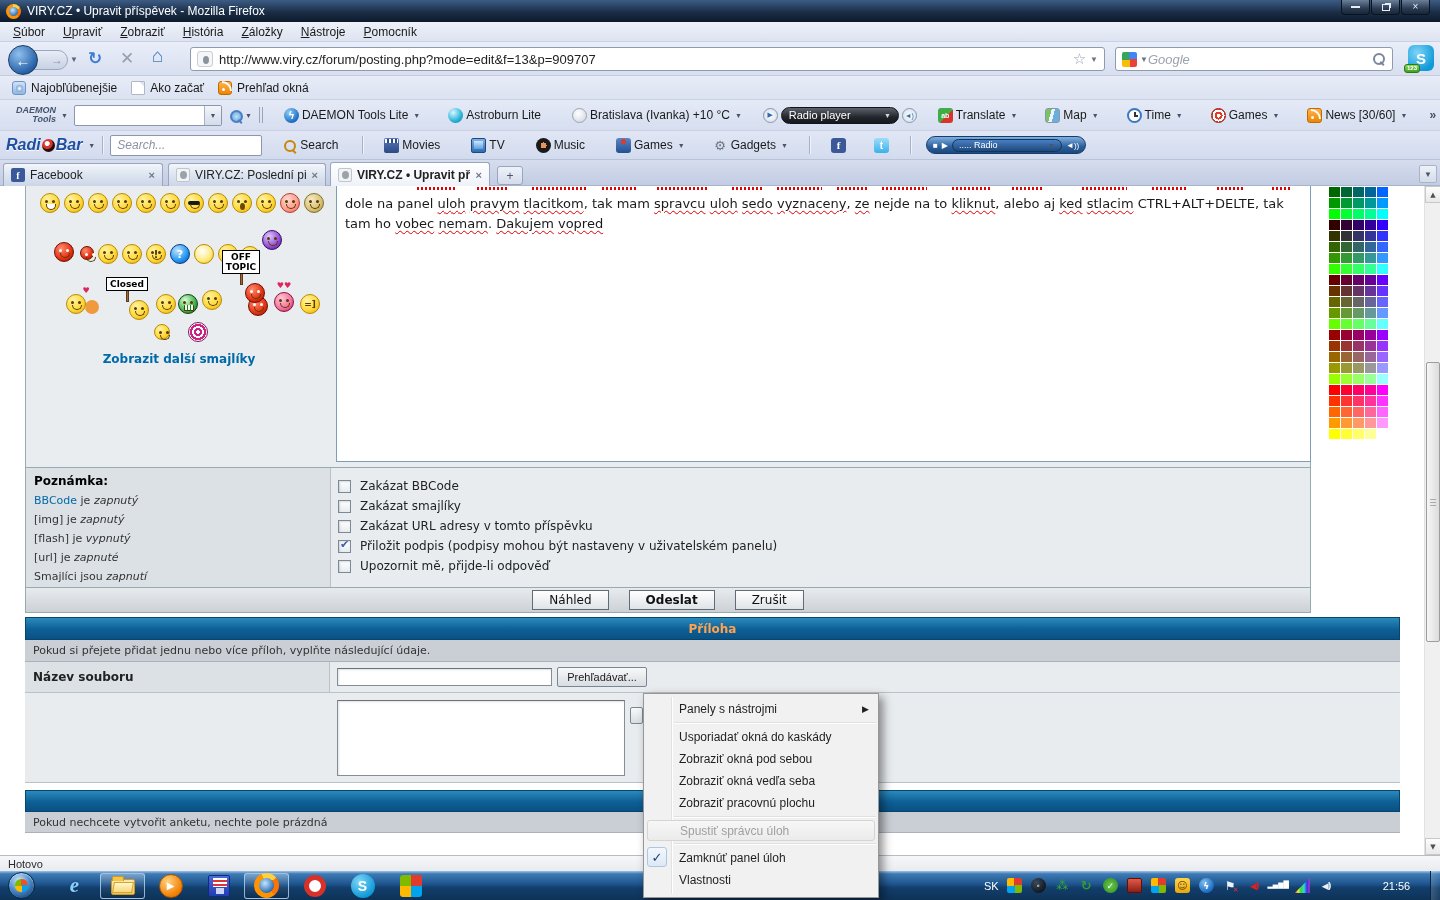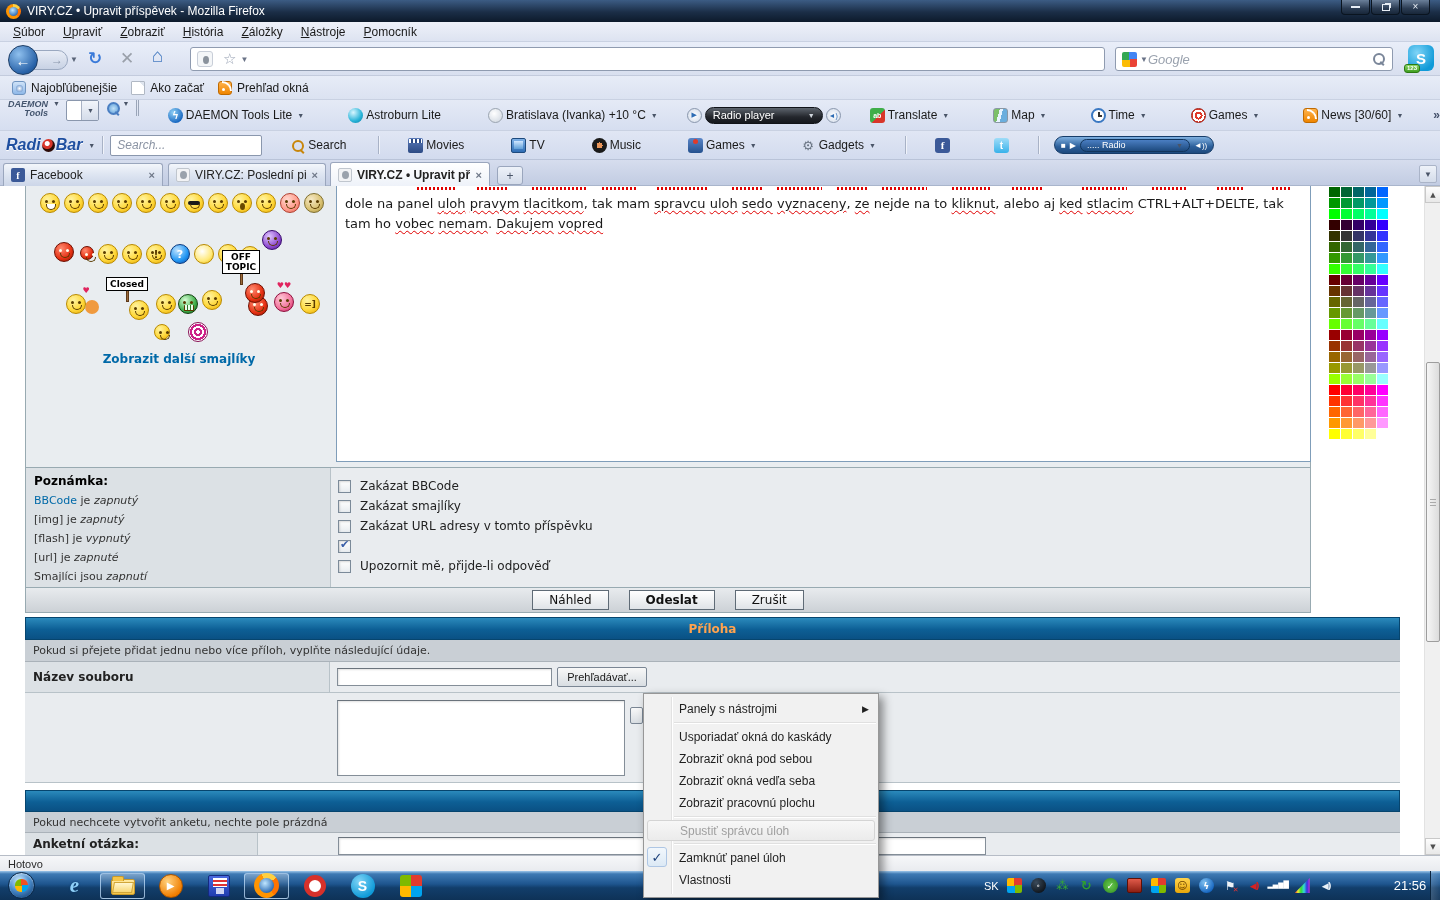--- a/index.html
+++ b/index.html
@@ -48,27 +48,27 @@
 .bic{width:14px;height:14px;display:inline-block;position:relative;border-radius:3px}
 .i-most-visited{background:linear-gradient(#cfe2f8,#8fb8e8);border:1px solid #6f94c0}
 .i-most-visited::after{content:"";position:absolute;left:3px;top:3px;width:7px;height:7px;border-radius:50%;background:radial-gradient(#fff,#4a7ec2)}
 .i-page{background:#fff;border:1px solid #b0b8c4;border-radius:1px}
 .i-page::after{content:"";position:absolute;right:0;top:0;width:4px;height:4px;background:linear-gradient(225deg,#dfe5ee 50%,#fff 50%)}
 .i-rss{background:linear-gradient(#ffb34d,#ef8500);border:1px solid #c06a00}
 .i-rss::before{content:"";position:absolute;left:3px;bottom:3px;width:3px;height:3px;border-radius:50%;background:#fff}
 .i-rss::after{content:"";position:absolute;left:3px;bottom:3px;width:8px;height:8px;border-top:2px solid #fff;border-right:2px solid #fff;border-radius:0 100% 0 0}
 
 
-#daemonbar{height:31px;background:linear-gradient(#e5eaf6,#d6def0);display:flex;padding-left:8px;font-size:12px;color:#1a1a1a;border-bottom:1px solid #c9d1e2}
+#daemonbar{height:31px;background:linear-gradient(#e5eaf6,#d6def0);display:flex;align-items:center;padding-left:16px;font-size:12px;color:#1a1a1a;border-bottom:1px solid #c9d1e2}
 .dt-logo{font:italic bold 9px "Liberation Sans",sans-serif;color:#44556e;line-height:9px;text-align:right;margin-right:3px}
 .fieldbox{background:#fff;border:1px solid #8a97ad;border-radius:2px;height:21px;display:flex;align-items:center}
 .combo{width:148px;margin:0 6px;justify-content:flex-end}
 .combo .cbtn{width:17px;height:100%;border-left:1px solid #a8b2c4;background:linear-gradient(#f2f5fa,#d4dcea);display:flex;align-items:center;justify-content:center;font-size:7px;color:#4a5568}
 .splitter{width:4px;height:16px;border-left:1px solid #9aa5b8;border-right:1px solid #9aa5b8;margin:0 7px}
-.titem{display:flex;align-items:center;margin:0 22px;white-space:nowrap}
+.titem{display:flex;align-items:center;margin:0 14px;white-space:nowrap}
 .titem .lbl{margin:0 3px}
 .caret{font-size:7px;color:#4a5568;margin-left:2px}
 .chev{color:#44506a;font-size:12px;font-weight:bold;margin-left:8px}
 .ic{width:15px;height:15px;display:inline-flex;align-items:center;justify-content:center;border-radius:3px;position:relative;flex:none}
 .i-lightning{background:radial-gradient(circle at 35% 30%,#8fd0f5,#1565c0 75%);border-radius:50%}
 .i-lightning::after{content:"ϟ";color:#fff;font-weight:bold;font-size:10px}
 .i-disc{background:radial-gradient(circle at 35% 30%,#d8f6ff,#27b3d8 60%,#0a7aa0);border-radius:50%}
 .i-bulb{background:radial-gradient(circle at 40% 35%,#fff,#d8dee6 75%);border-radius:50%;border:1px solid #9aa4b0}
 .i-translate{background:linear-gradient(135deg,#3fae49 0 55%,#d8352a 55%)}
 .i-translate::after{content:"ab";color:#fff;font-size:7px;font-weight:bold}
@@ -221,21 +221,21 @@
 .ti-shield{background:radial-gradient(#69c94f,#2e8b1e);border-radius:50%;color:#fff;font-size:9px;font-weight:bold}
 .ti-recorder{background:linear-gradient(#e05a4a,#8c1f12);border-radius:2px;border:1px solid #5f0f06}
 .ti-mascot{background:linear-gradient(#ffd34d,#e8a70a);border-radius:3px;color:#6a4000;font-size:10px}
 .ti-daemon{background:radial-gradient(circle at 35% 30%,#7fc0ef,#1565c0 75%);border-radius:50%;color:#fff;font-size:9px;font-weight:bold}
 .ti-flag{color:#eef3f8;font-size:12px;position:relative}
 .ti-flag::after{content:"✕";position:absolute;right:-1px;bottom:-1px;color:#e03333;font-size:7px;font-weight:bold}
 .ti-volume-red{color:#d82222;font-size:9px;font-weight:bold;letter-spacing:-1px}
 .ti-volume{color:#eaf1f8;font-size:9px;font-weight:bold;letter-spacing:-1px}
 .ti-bars{color:#fff;font-size:7px;line-height:15px}
 .ti-profile{background:linear-gradient(90deg,#e03333,#eeee33,#33d833,#33d8d8,#3333e0,#d833d8);clip-path:polygon(0 100%,100% 0,100% 100%);border-radius:0}
-#trayclock{font-size:13px;color:#fff;margin-left:52px}
+#trayclock{font-size:11px;color:#fff;margin-left:41px}
 #showdesk{position:absolute;right:0;top:0;width:10px;height:29px;border-left:1px solid #0a2540;background:linear-gradient(90deg,rgba(255,255,255,.18),rgba(255,255,255,.05))}
 
 
 #cmenu{position:absolute;left:643px;top:693px;width:236px;height:205px;background:#f1f1f1;border:1px solid #979797;box-shadow:4px 4px 9px rgba(0,0,0,.45);z-index:60;font:12px "Liberation Sans",sans-serif;color:#1f1f1f;padding-top:4px}
 #cmenu::before{content:"";position:absolute;left:27px;top:3px;bottom:3px;width:1px;background:#e2e2e2;box-shadow:1px 0 0 #fff}
 .cm-item{position:relative;height:22px;line-height:22px;padding-left:35px;white-space:nowrap}
 .cm-sep{height:1px;background:#e0e0e0;margin:2px 2px 3px 30px;box-shadow:0 1px 0 #fff}
 .cm-item.disabled{color:#9f9f9f}
 .cm-item.framed{background:linear-gradient(#f7f7f7,#ebebeb);border:1px solid #d4d4d4;border-radius:3px;margin:0 3px;padding-left:32px;height:21px;line-height:20px}
 .cm-check{position:absolute;left:3px;top:0;width:20px;height:20px;border:1px solid #aec6e4;background:linear-gradient(#f2f7fc,#dce9f5);border-radius:3px;color:#1b3f7a;font-weight:bold;text-align:center;line-height:19px;font-size:13px;font-family:"DejaVu Sans",sans-serif}
@@ -272,20 +272,21 @@
 
   <div id="navbar">
     <div class="fwdbtn">→</div>
     <div class="backbtn">←</div>
     <div class="navcaret">▼</div>
     <div class="navglyph" style="left:88px;color:#3a7ad9">↻</div>
     <div class="navglyph" style="left:120px;color:#9aa0aa">✕</div>
     <div class="navglyph" style="left:152px;color:#4a7ec2;font-size:19px;top:3px">⌂</div>
     <div id="urlbar">
       <span class="fav-url"></span>
+      <span id="urltext">http://www.viry.cz/forum/posting.php?mode=edit&amp;f=13&amp;p=909707</span>
       <span class="star">☆</span>
       <span class="dcaret">▼</span>
     </div>
     <div id="searchbox">
       <span class="gquad"></span>
       <span class="dcaret">▼</span>
       <span id="searchtext">Google</span>
       <span class="mag"></span>
     </div>
     <div id="skypeaddon">S<span class="badge">123</span></div>
@@ -520,20 +521,21 @@
           <div class="cbrow" style="top: 30px;">
             <span class="cb"></span>
             <span>Zakázat smajlíky</span>
           </div>
           <div class="cbrow" style="top: 50px;">
             <span class="cb"></span>
             <span>Zakázat URL adresy v tomto příspěvku</span>
           </div>
           <div class="cbrow" style="top: 70px;">
             <span class="cb checked"></span>
+            <span>Přiložit podpis (podpisy mohou být nastaveny v uživatelském panelu)</span>
           </div>
           <div class="cbrow" style="top: 90px;">
             <span class="cb"></span>
             <span>Upozornit mě, přijde-li odpověď</span>
           </div>
         </div>
     </div>
 
     <div id="btnband">
       <button class="fbtn">Náhled</button>
@@ -553,24 +555,20 @@
       <div class="osbtn" style="left:532px;top:5px;width:90px;height:20px">Prehľadávať...</div>
     </div>
     <div class="tblrow" style="top:507px;height:90px">
       <div class="txtinput" style="left:312px;top:7px;width:288px;height:76px"></div>
     </div>
     <div class="osbtn" style="position:absolute;left:630px;top:521px;width:13px;height:17px"></div>
 
     <div class="cathead" style="top:604px;height:22px"></div>
     <div class="hintrow" style="top:626px;height:21px">
       <span>Pokud nechcete vytvořit anketu, nechte pole prázdná</span>
-    </div>
-    <div class="tblrow" style="top:647px;height:22px;border-bottom:none">
-      <div class="lblcell" style="width:233px">Anketní otázka:</div>
-      <div class="txtinput" style="left:313px;top:4px;width:648px;height:18px"></div>
     </div>
 
     <div id="palette">
         <div class="prow"><span class="pcell" style="background: rgb(0, 102, 0);"></span><span class="pcell" style="background: rgb(0, 102, 51);"></span><span class="pcell" style="background: rgb(0, 102, 102);"></span><span class="pcell" style="background: rgb(0, 102, 153);"></span><span class="pcell" style="background: rgb(0, 102, 255);"></span></div>
         <div class="prow"><span class="pcell" style="background: rgb(0, 153, 0);"></span><span class="pcell" style="background: rgb(0, 153, 51);"></span><span class="pcell" style="background: rgb(0, 153, 102);"></span><span class="pcell" style="background: rgb(0, 153, 153);"></span><span class="pcell" style="background: rgb(0, 153, 255);"></span></div>
         <div class="prow"><span class="pcell" style="background: rgb(0, 255, 0);"></span><span class="pcell" style="background: rgb(0, 255, 51);"></span><span class="pcell" style="background: rgb(0, 255, 102);"></span><span class="pcell" style="background: rgb(0, 255, 153);"></span><span class="pcell" style="background: rgb(0, 255, 255);"></span></div>
         <div class="prow"><span class="pcell" style="background: rgb(51, 0, 0);"></span><span class="pcell" style="background: rgb(51, 0, 51);"></span><span class="pcell" style="background: rgb(51, 0, 102);"></span><span class="pcell" style="background: rgb(51, 0, 153);"></span><span class="pcell" style="background: rgb(51, 0, 255);"></span></div>
         <div class="prow"><span class="pcell" style="background: rgb(51, 51, 0);"></span><span class="pcell" style="background: rgb(51, 51, 51);"></span><span class="pcell" style="background: rgb(51, 51, 102);"></span><span class="pcell" style="background: rgb(51, 51, 153);"></span><span class="pcell" style="background: rgb(51, 51, 255);"></span></div>
         <div class="prow"><span class="pcell" style="background: rgb(51, 102, 0);"></span><span class="pcell" style="background: rgb(51, 102, 51);"></span><span class="pcell" style="background: rgb(51, 102, 102);"></span><span class="pcell" style="background: rgb(51, 102, 153);"></span><span class="pcell" style="background: rgb(51, 102, 255);"></span></div>
         <div class="prow"><span class="pcell" style="background: rgb(51, 153, 0);"></span><span class="pcell" style="background: rgb(51, 153, 51);"></span><span class="pcell" style="background: rgb(51, 153, 102);"></span><span class="pcell" style="background: rgb(51, 153, 153);"></span><span class="pcell" style="background: rgb(51, 153, 255);"></span></div>

